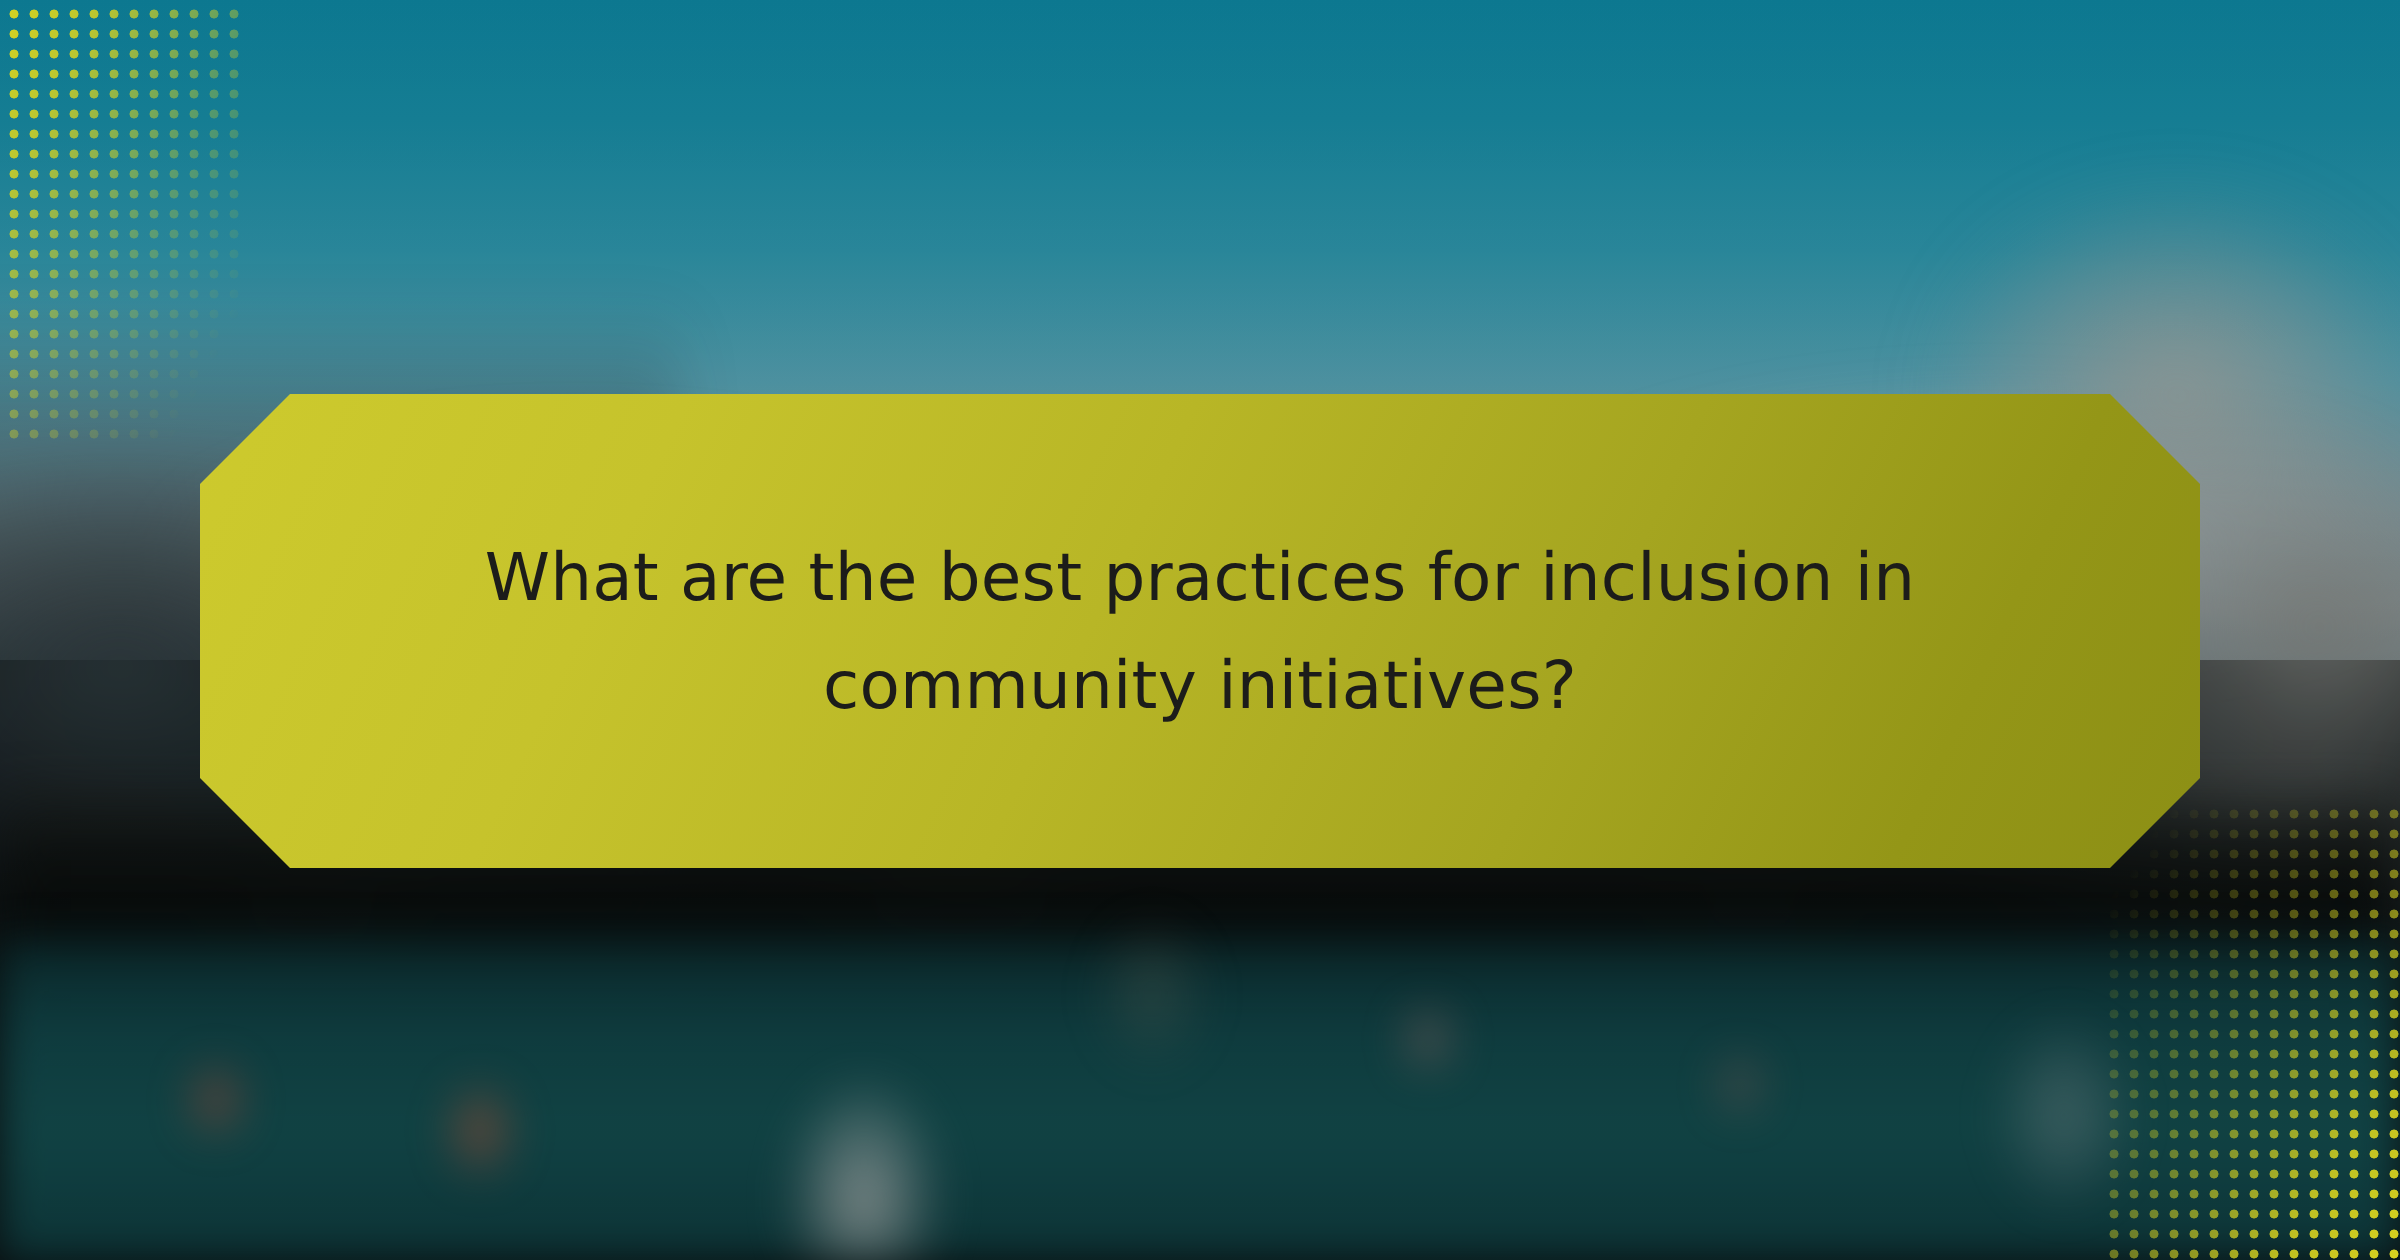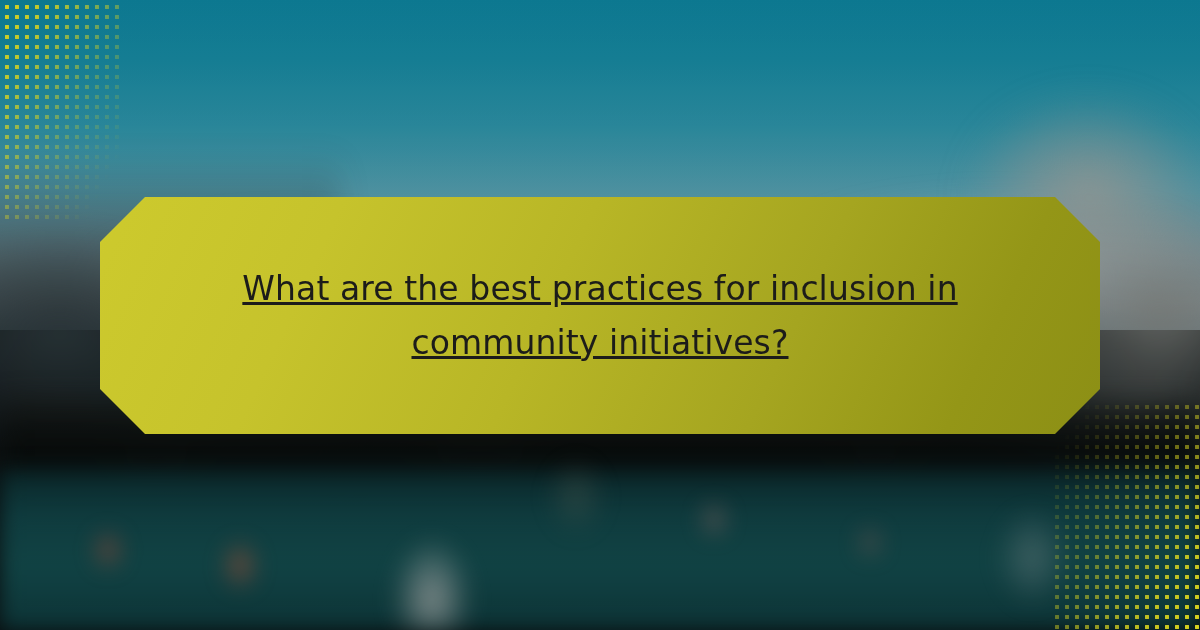--- a/index.html
+++ b/index.html
@@ -194,21 +194,20 @@
     margin: 4px;
     width: 760px;
     text-align: center;
     font-family: "DejaVu Sans", "Liberation Sans", sans-serif;
     font-size: 33px;
     font-weight: 400;
     line-height: 1.63;
     letter-spacing: 0.1px;
     color: #1c1c1a;
     word-wrap: break-word;
-    text-decoration: underline;
   }
 </style>
 </head>
 <body>
 
 <div id="stage">
 
   <div class="bg-photo">
     <div class="bg-sky"></div>
     <div class="bg-haze"></div>

